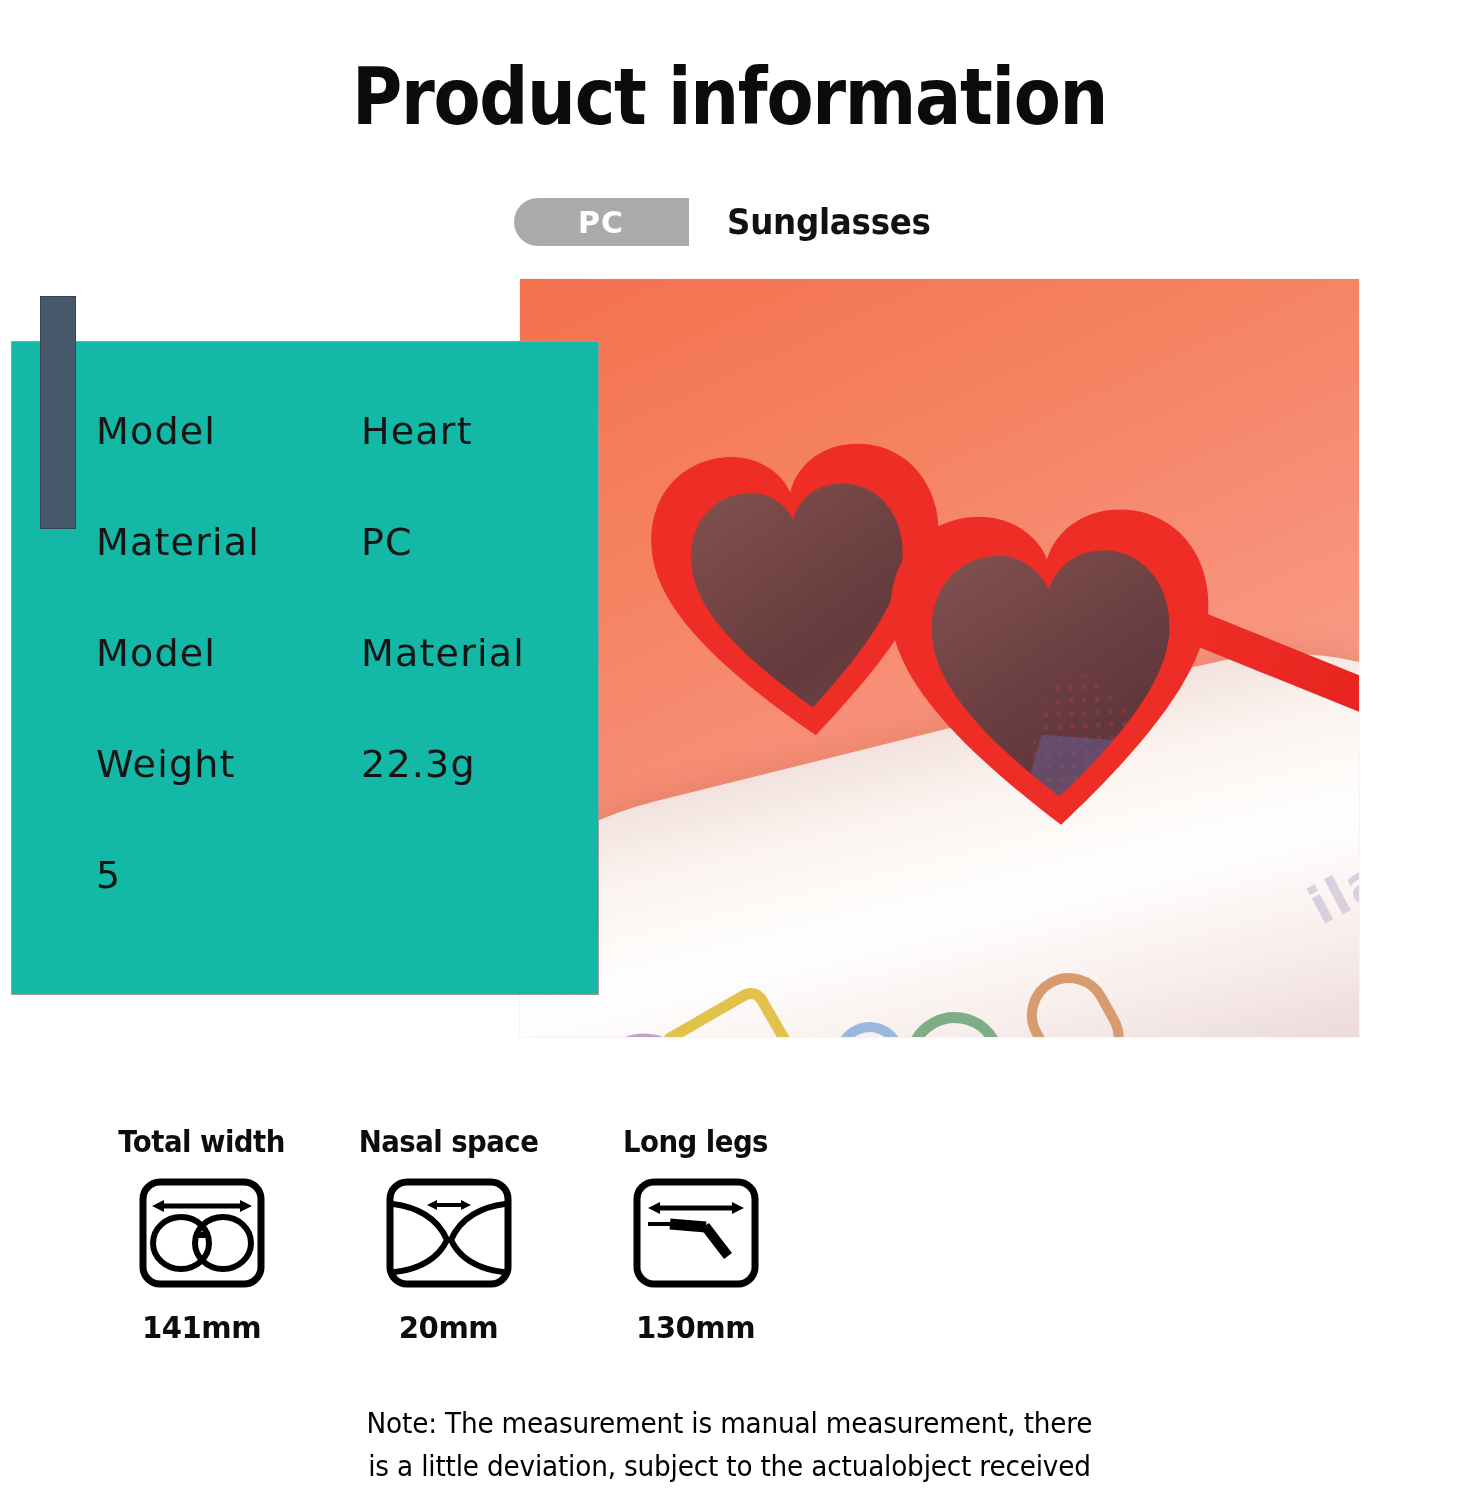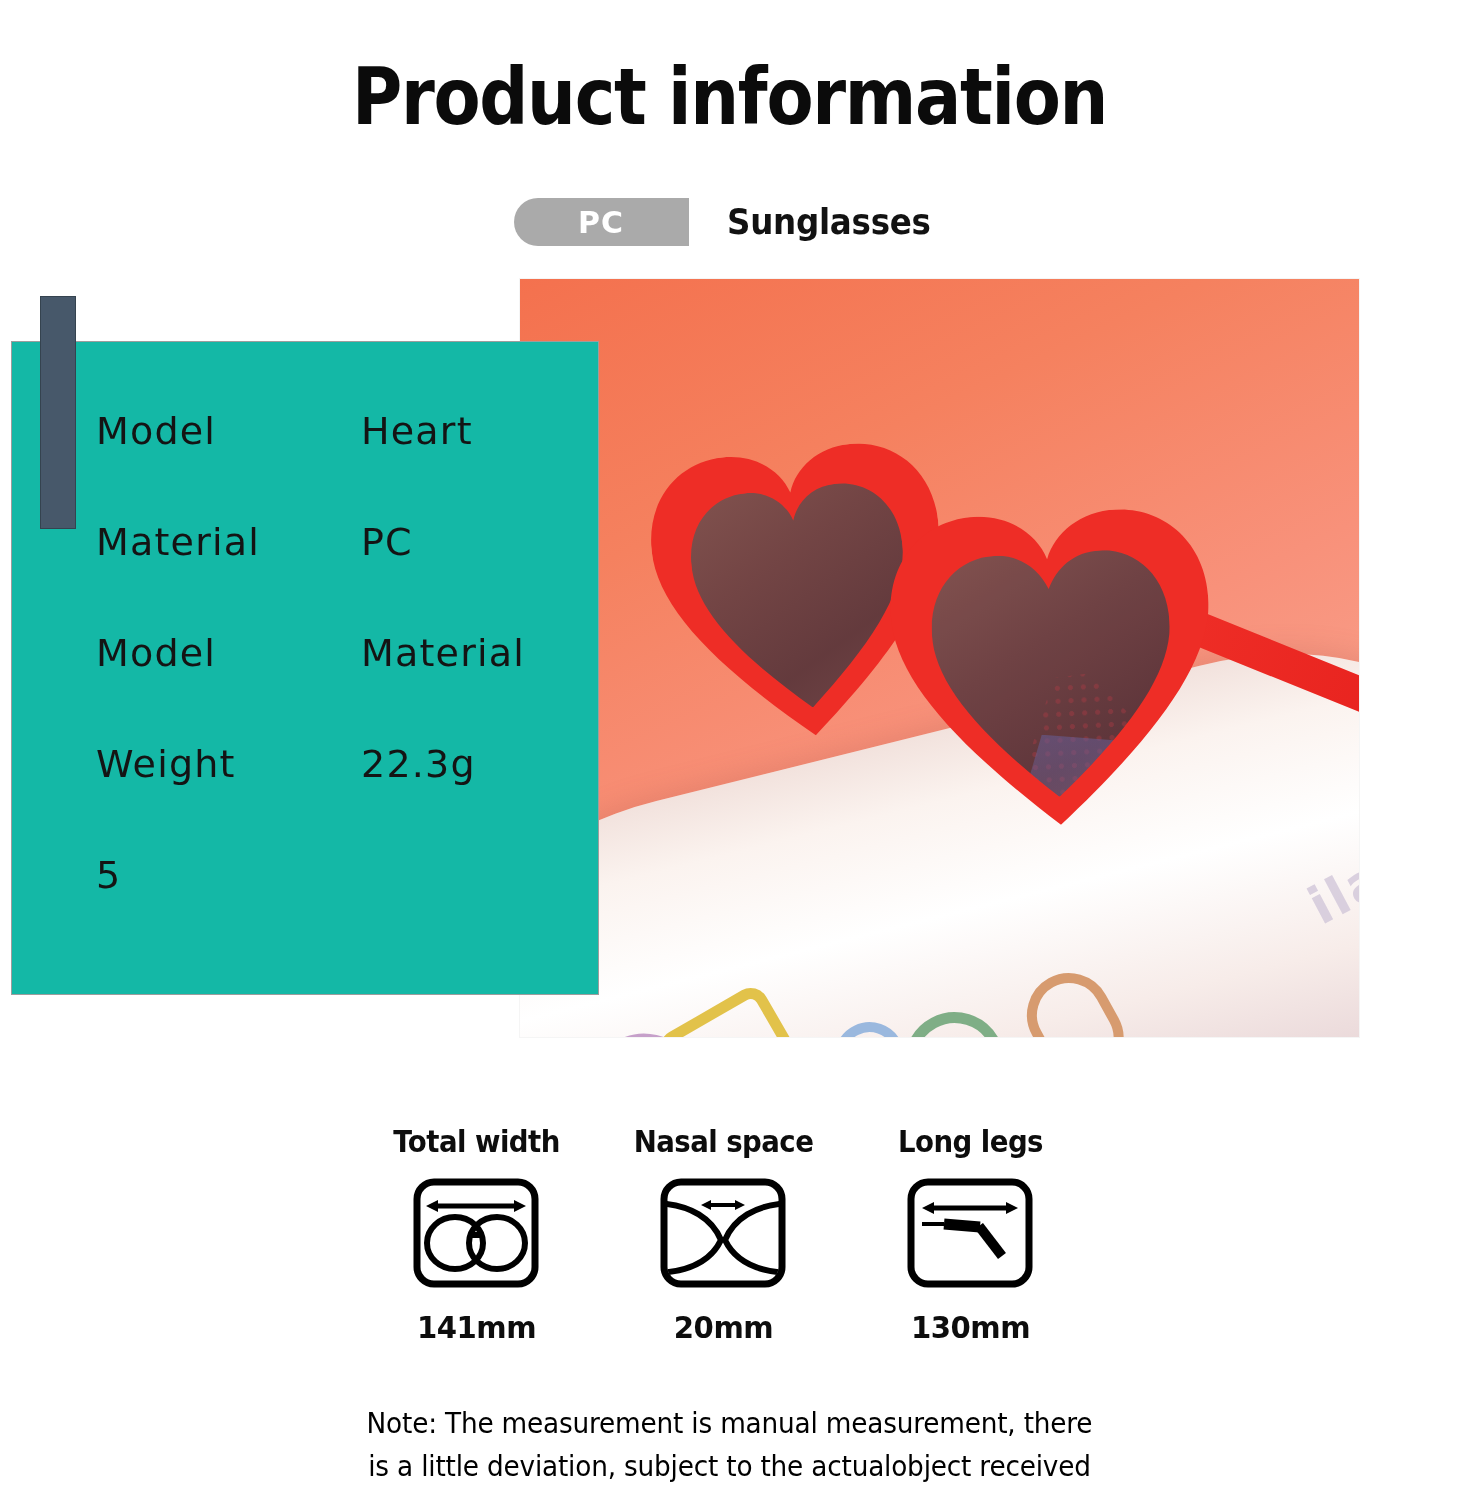--- a/index.html
+++ b/index.html
@@ -141,21 +141,21 @@
   .spec-label, .spec-value {
     font-family:"DejaVu Sans", sans-serif; font-weight:400;
     font-size:38px; color:#141414; letter-spacing:1.2px;
     line-height:1;
   }
   .spec-label { width:265px; }
 
   
   #measure-row {
     position:absolute; left:78px; top:1124px; width:1290px;
-    display:flex; justify-content:center;
+    display:flex; justify-content:flex-start;
   }
   .measure-item { width:247px; text-align:center; }
   .measure-title {
     font-family:"DejaVu Sans", sans-serif; font-weight:700;
     font-size:30px; color:#0d0d0d; letter-spacing:-0.6px;
     transform:scaleX(0.92); display:block;
   }
   .measure-icon { margin:18px auto 0; width:128px; height:112px; display:block; }
   .measure-value {
     display:block; margin-top:20px;

